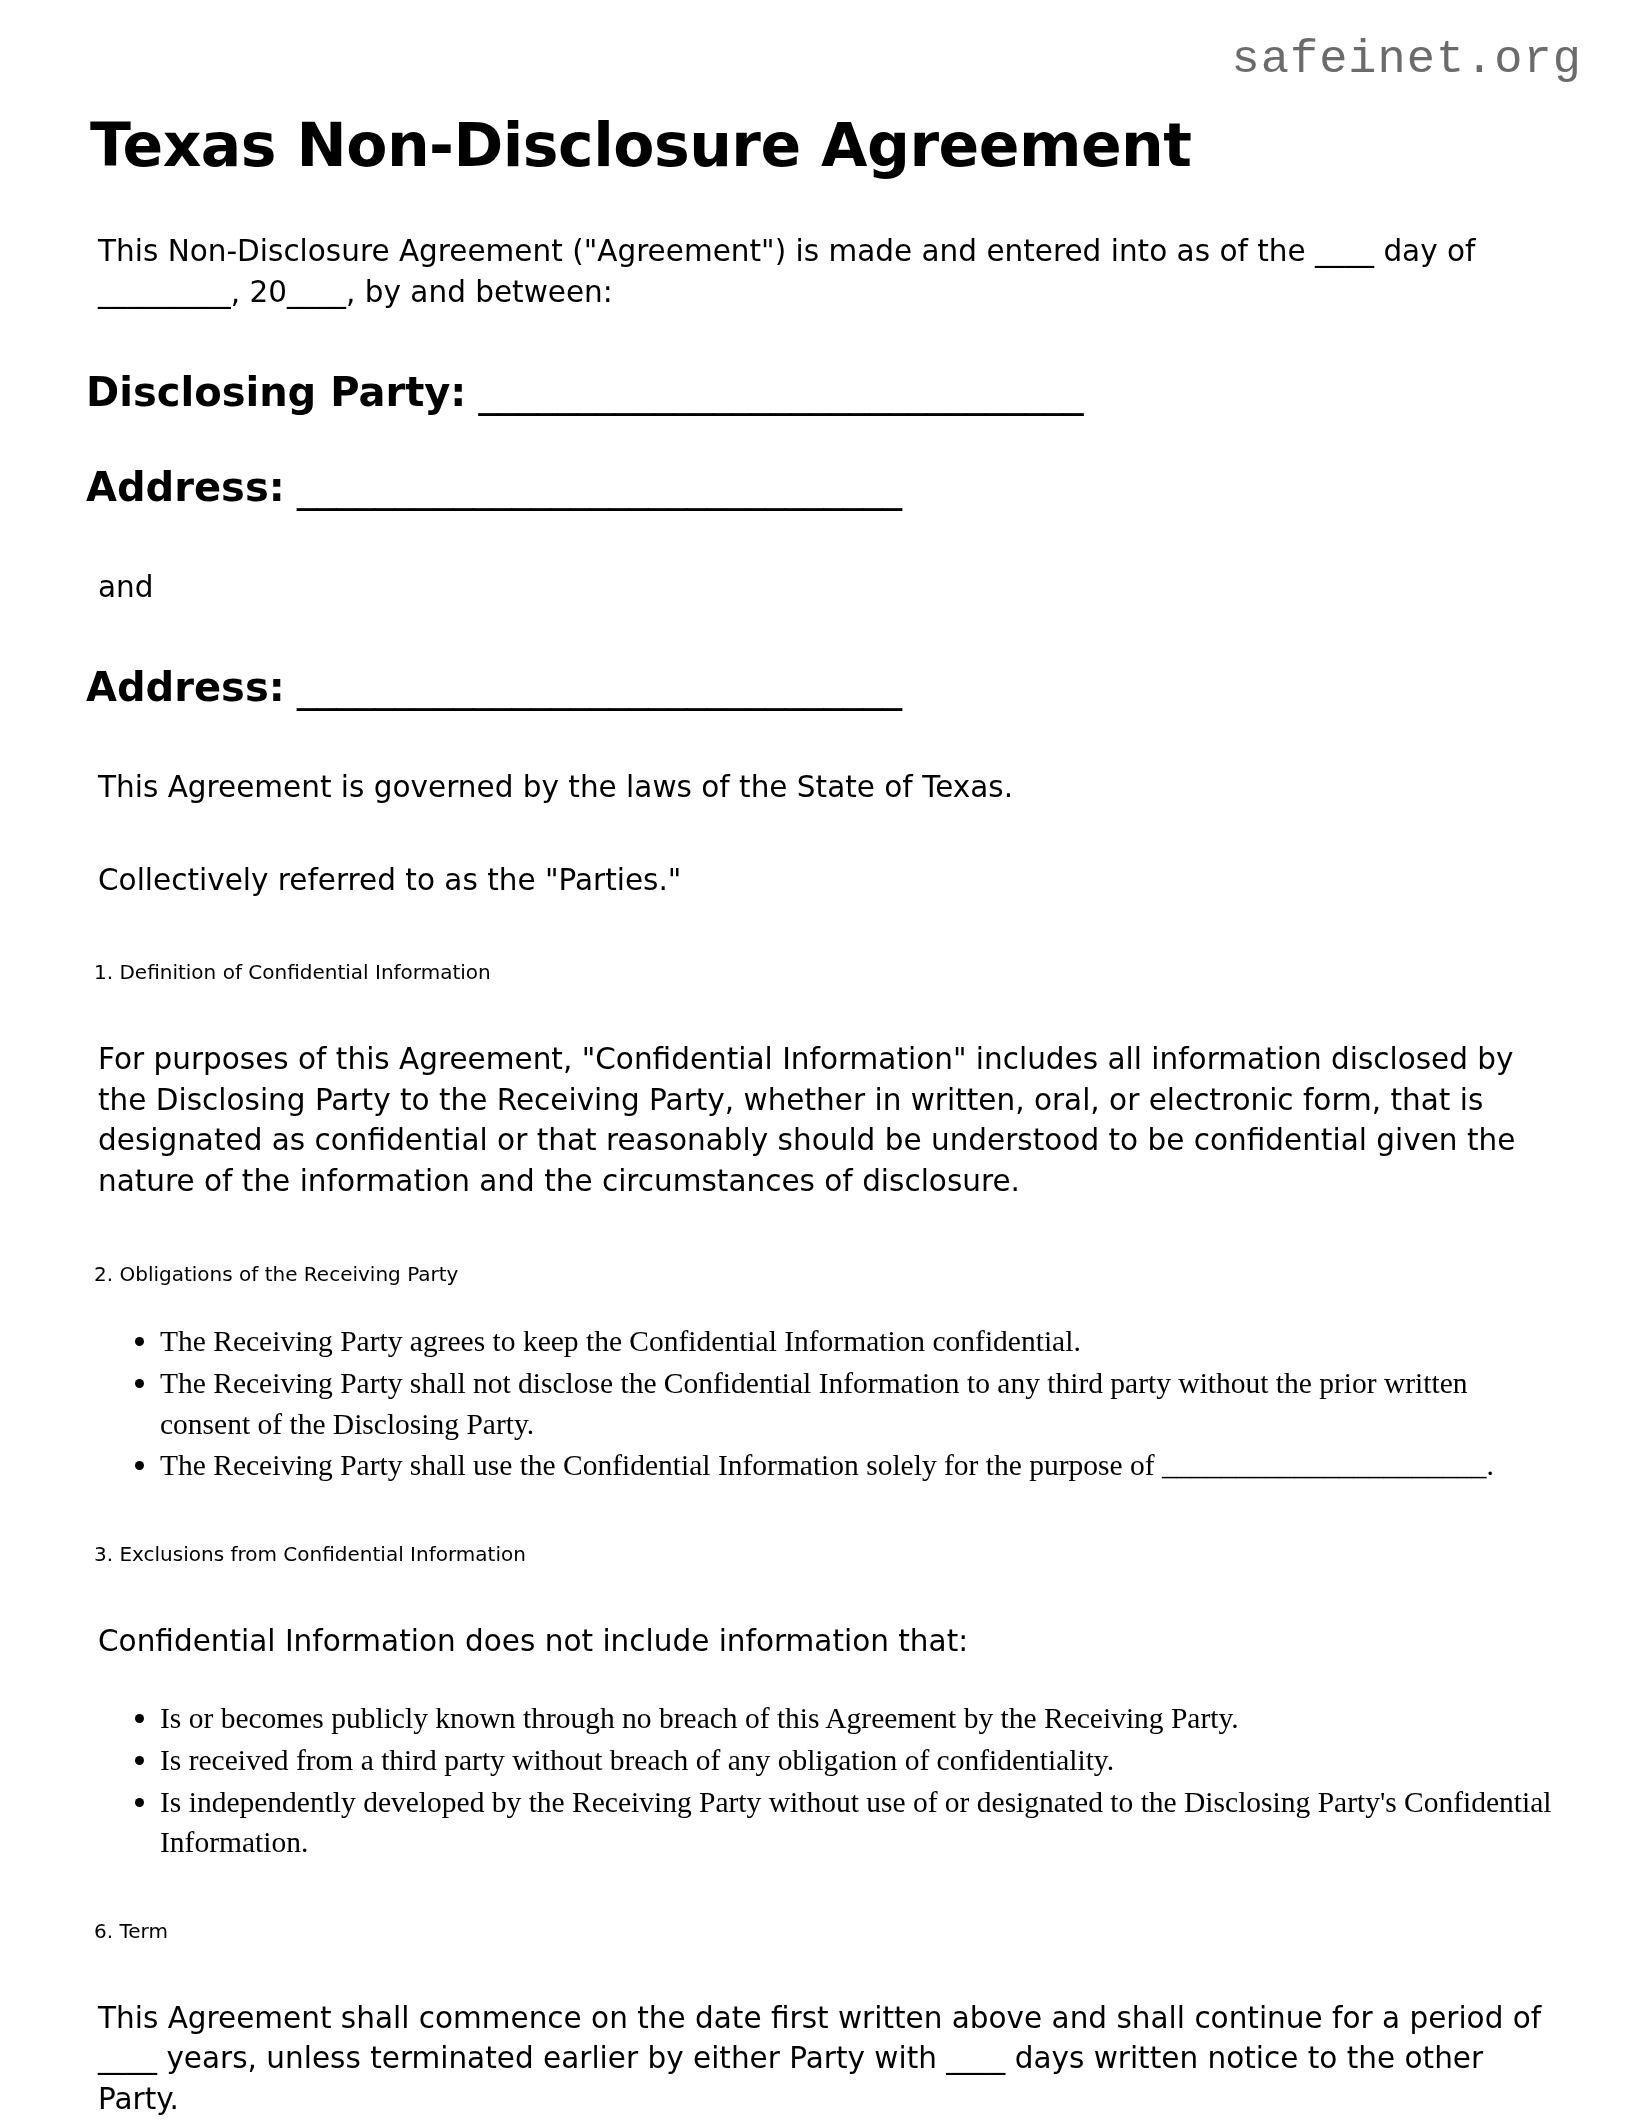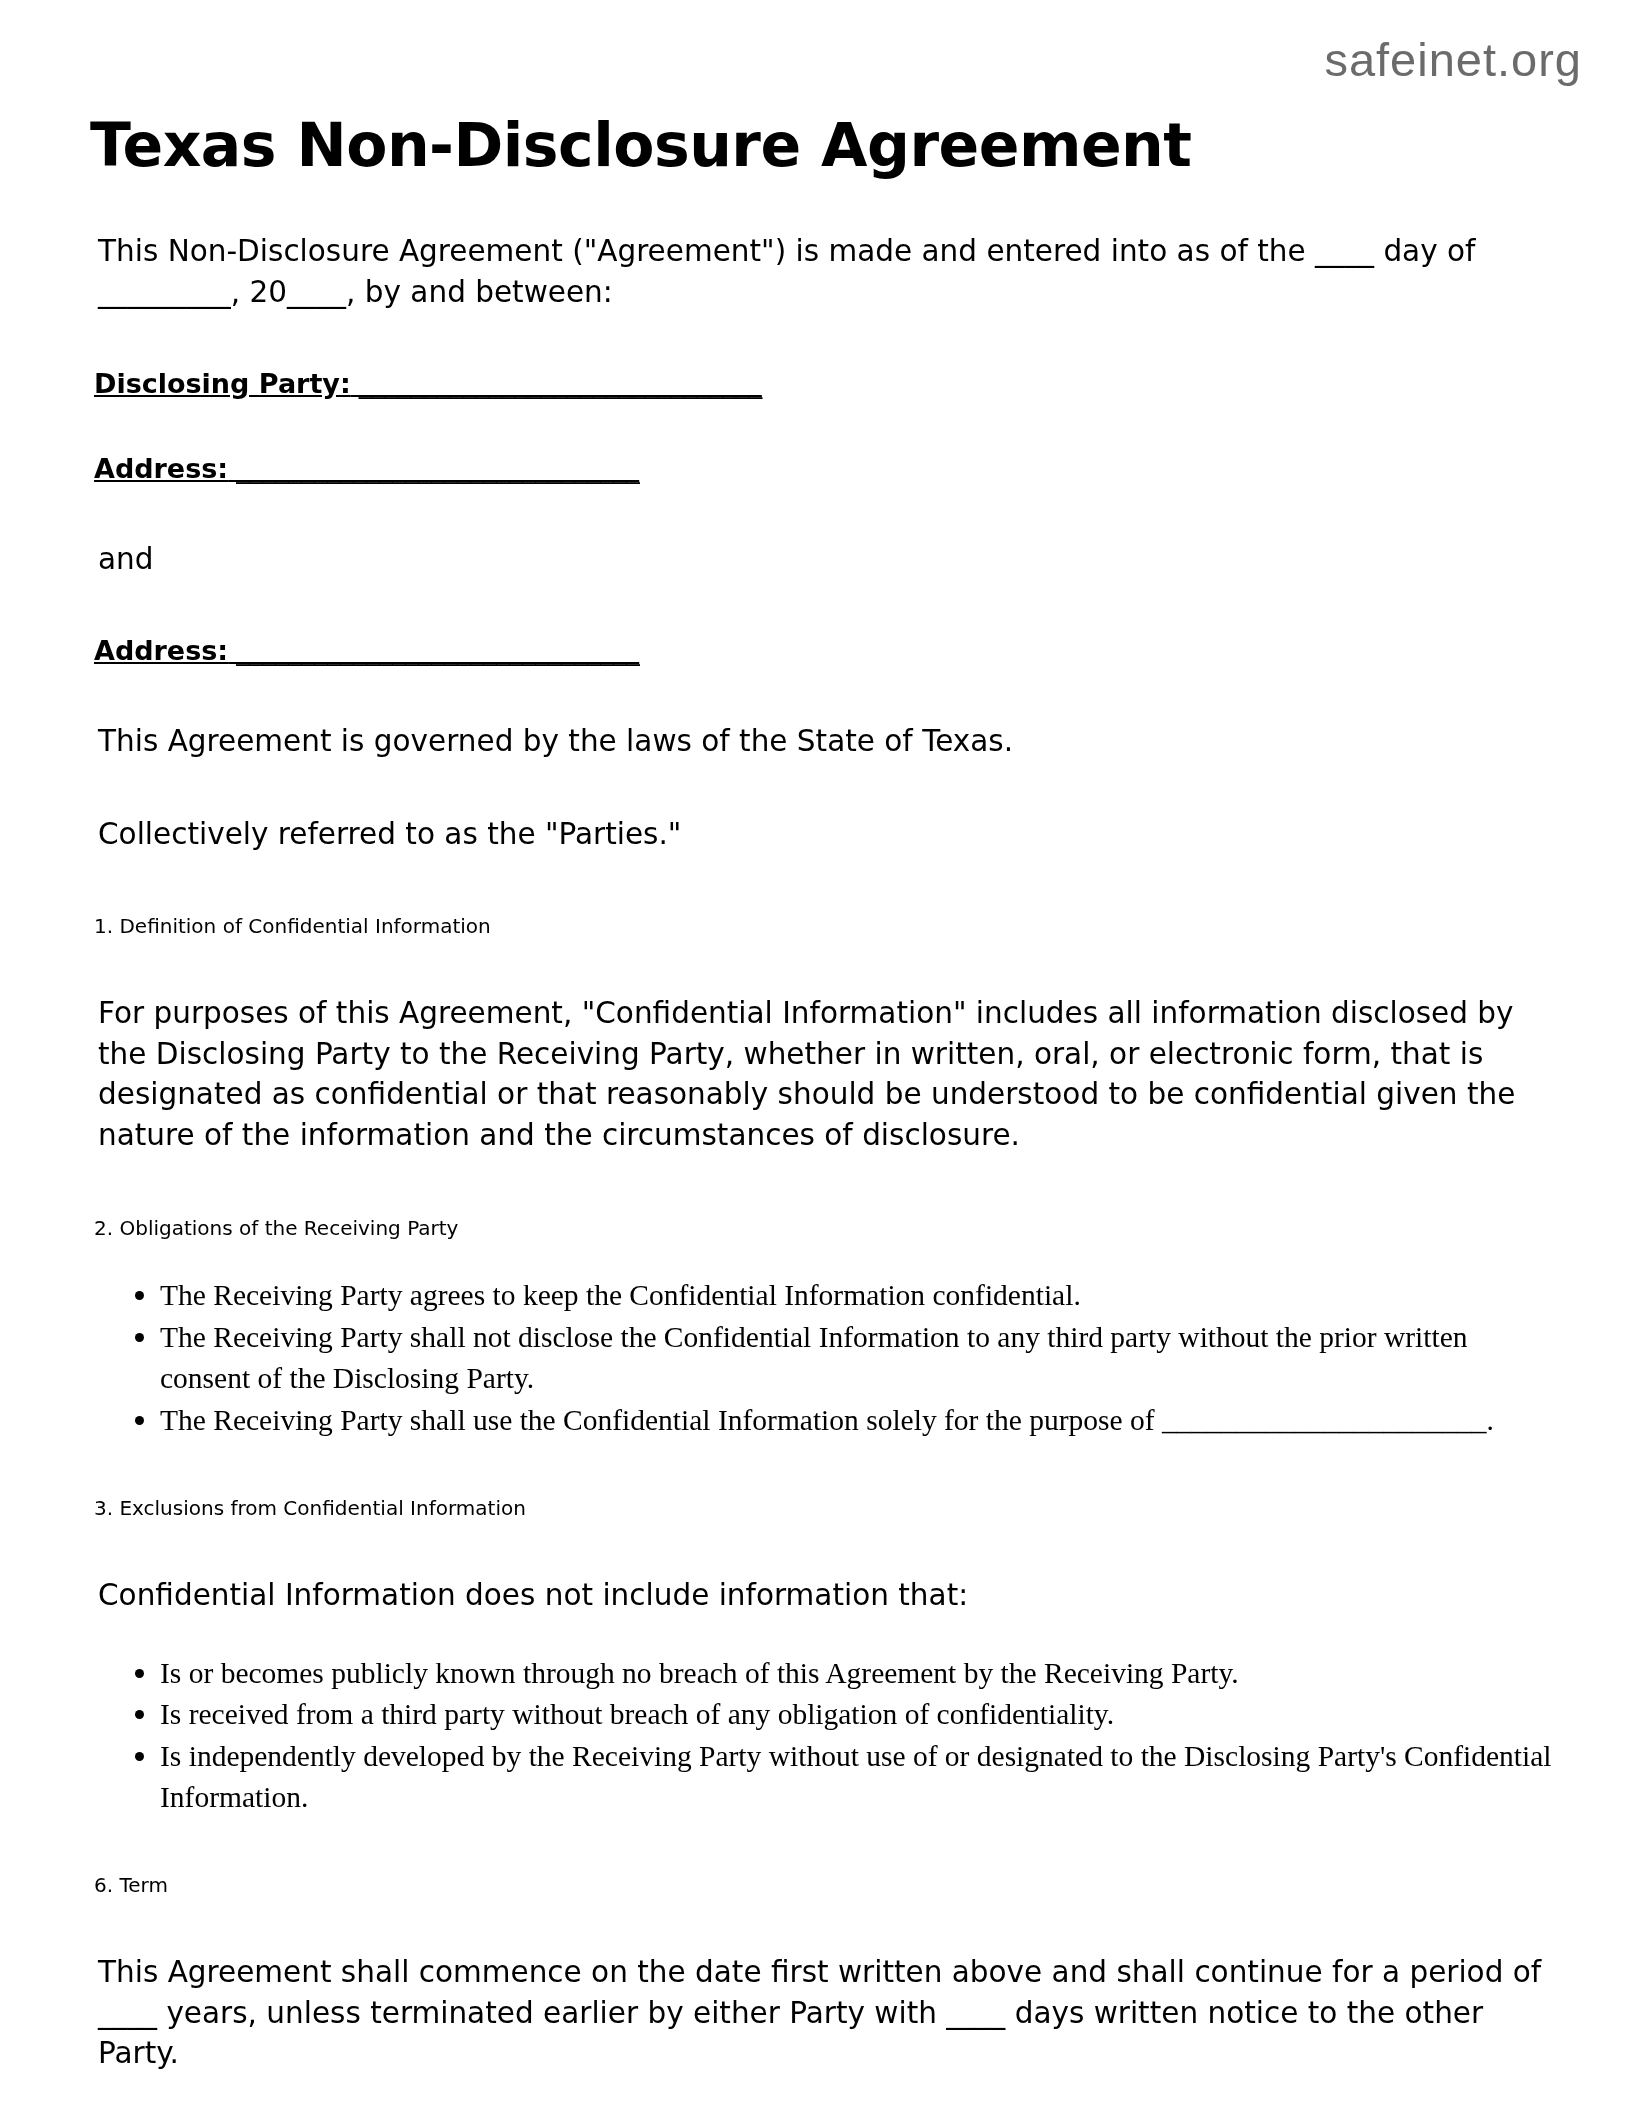--- a/index.html
+++ b/index.html
@@ -17,21 +17,21 @@
     width: 1644px;
     height: 2127px;
     background: #ffffff;
     box-sizing: border-box;
     overflow: hidden;
   }
   .watermark {
     position: absolute;
     top: 36px;
     right: 62px;
-    font-family: Liberation Sans, sans-serif;
+    font-family: Liberation Mono, monospace;
     font-size: 47px;
     letter-spacing: 1px;
     color: #6b6b6b;
     white-space: nowrap;
     line-height: 1;
   }
   .content {
     position: absolute;
     left: 86px;
     top: 0;
@@ -48,26 +48,25 @@
     color: #000000;
   }
   p.para {
     font-size: 29.5px;
     line-height: 1.38;
     margin: 12px;
     padding-top: 40px;
     color: #000000;
   }
   .field-line {
-    font-size: 27px;
+    font-size: 40px;
     line-height: 1.38;
-    margin: 8px;
+    margin: 0;
     padding-top: 40px;
     color: #000000;
-    text-decoration: underline;
   }
   .field-label {
     font-weight: bold;
   }
   .blank {
     font-weight: normal;
     letter-spacing: -0.5px;
   }
   h2.section-heading {
     font-size: 20px;

